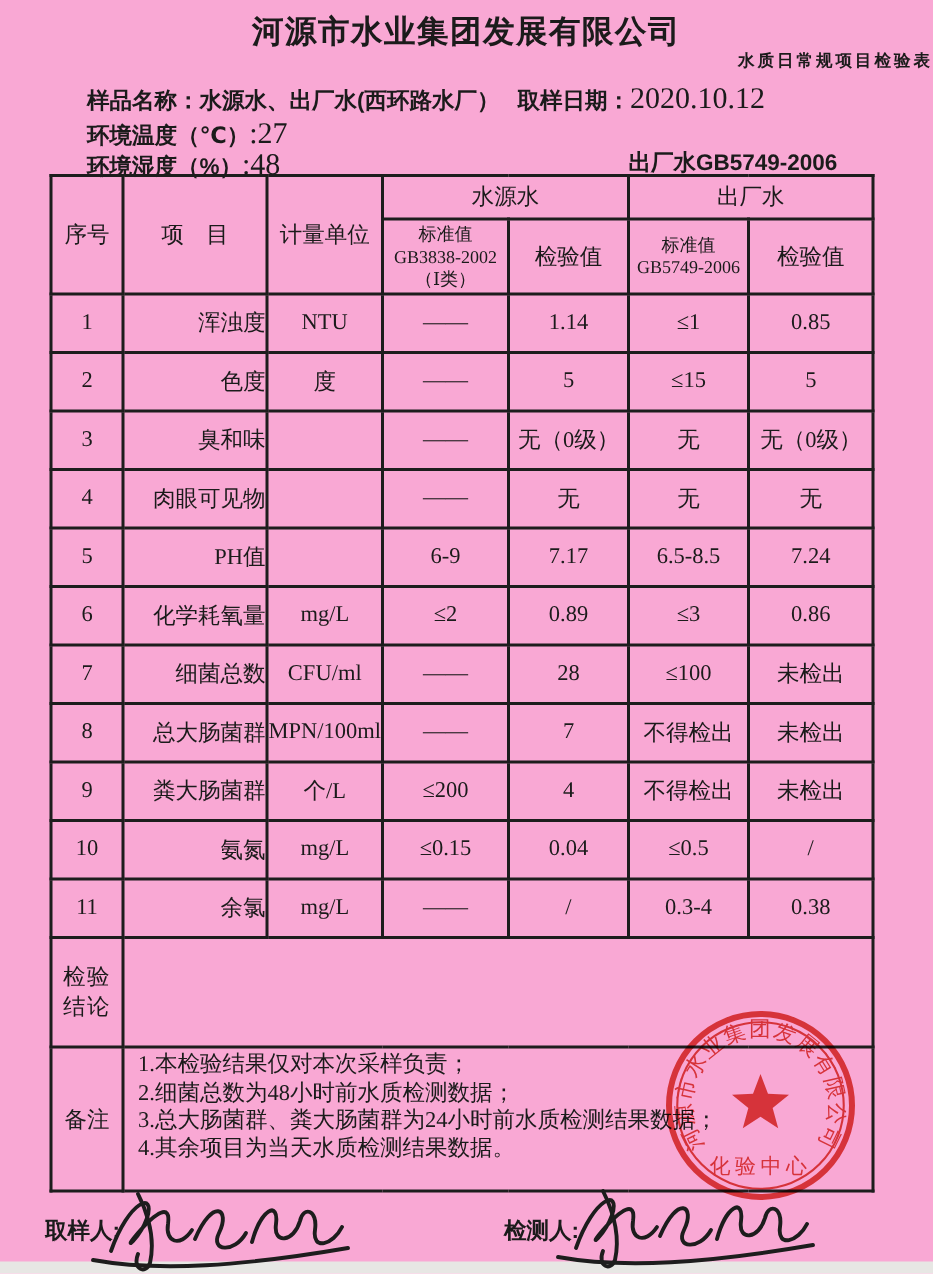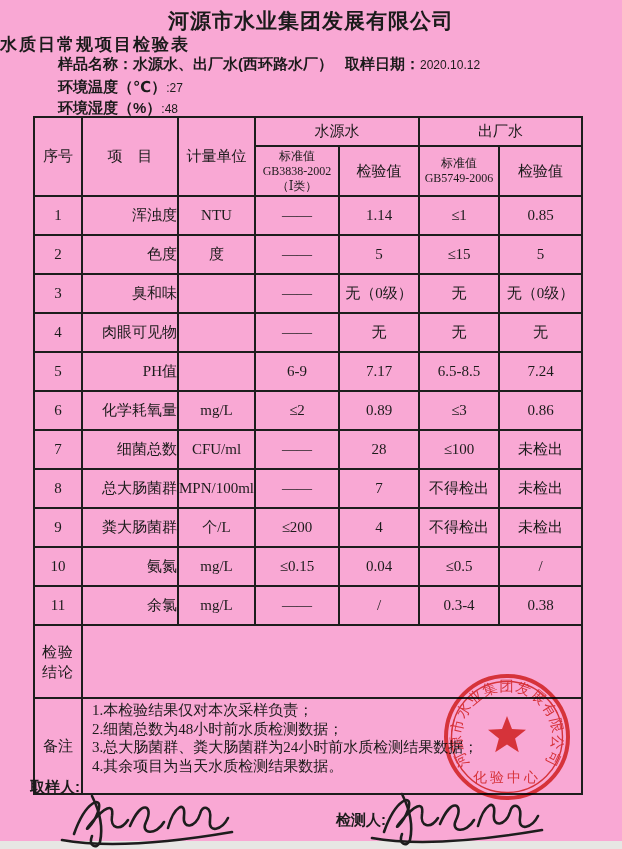--- a/index.html
+++ b/index.html
@@ -2,26 +2,26 @@
 <html><head>
 <meta charset="utf-8">
 <style>
   html,body{margin:0;padding:0;}
   body{width:622px;height:849px;overflow:hidden;background:#ffffff;}
   .page{position:relative;width:622px;height:849px;background:#f9a8d4;
         font-family:"Liberation Serif","DejaVu Serif",serif;color:#1b1b1b;}
   .company{position:absolute;top:7px;left:0;width:100%;text-align:center;
            font-family:"Liberation Sans","DejaVu Sans",sans-serif;
            font-size:21px;font-weight:bold;letter-spacing:1px;}
-  .subtitle{position:absolute;top:33px;left:0;width:100%;text-align:left;
+  .subtitle{position:absolute;top:33px;left:0;width:100%;text-align:right;
             font-family:"Liberation Sans","DejaVu Sans",sans-serif;
-            font-size:17px;font-weight:bold;letter-spacing:2px;}
+            font-size:11px;font-weight:bold;letter-spacing:2px;}
   .meta{position:absolute;font-family:"Liberation Sans","DejaVu Sans",sans-serif;
         font-size:15px;font-weight:bold;white-space:nowrap;}
-  .meta .num{font-family:Liberation Sans, sans-serif;font-size:12px;font-weight:normal;}
+  .meta .num{font-family:Liberation Serif, serif;font-size:20px;font-weight:normal;}
   .line1{top:55px;left:58px;}
   .line1 .date-label{margin-left:12px;text-align:center;}
   .line2-l{top:78px;left:58px;}
   .line2-r{top:78px;left:342px;}
   .line3-l{top:99px;left:58px;}
   .line3-r{top:99px;left:419px;}
 
   table.sheet{position:absolute;left:33px;top:116px;width:548px;
               border-collapse:collapse;table-layout:fixed;}
   .sheet th,.sheet td{border:2px solid #1d1d1d;text-align:center;vertical-align:middle;
@@ -35,21 +35,21 @@
   tr.remarks-row{height:77px;}
   .label-cell div{line-height:20px;letter-spacing:1px;}
   td.remarks-cell{text-align:left;vertical-align:middle;padding:2px 4px 18px 9px;}
   td.remarks-cell div{font-size:15px;line-height:18.5px;white-space:nowrap;}
   td.conclusion-value{background:transparent;}
 
   .stamp{position:absolute;left:441px;top:671px;width:132px;height:132px;
          opacity:0.88;mix-blend-mode:multiply;z-index:5;}
   .sig-label{position:absolute;font-family:"Liberation Sans","DejaVu Sans",sans-serif;
              font-size:15px;font-weight:bold;z-index:3;}
-  .sig1-label{left:30px;top:778px;}
+  .sig1-label{left:30px;top:811px;}
   .sig2-label{left:336px;top:811px;}
   .signature{position:absolute;z-index:4;}
   .sig1{left:52px;top:790px;}
   .sig2{left:362px;top:788px;}
   .scan-band{position:absolute;left:0;bottom:0;width:622px;height:8px;background:#e7e7e4;}
 </style>
 </head>
 <body>
 
 <div class="page">
@@ -59,20 +59,21 @@
 
   <div class="meta line1">
     <span>样品名称：</span><span>水源水、出厂水(西环路水厂）</span><span class="date-label">取样日期：</span><span class="num">2020.10.12</span>
   </div>
   <div class="meta line2-l">
     <span>环境温度（℃）</span><span class="num">:27</span>
   </div>
   <div class="meta line3-l">
     <span>环境湿度（%）</span><span class="num">:48</span>
   </div>
+  <div class="meta line3-r">出厂水GB5749-2006</div>
 
   <table class="sheet">
     <colgroup>
       <col style="width:48px">
         <col style="width:96px">
         <col style="width:77px">
       <col style="width:84px">
         <col style="width:80px">
         <col style="width:80px">
         <col style="width:83px">

